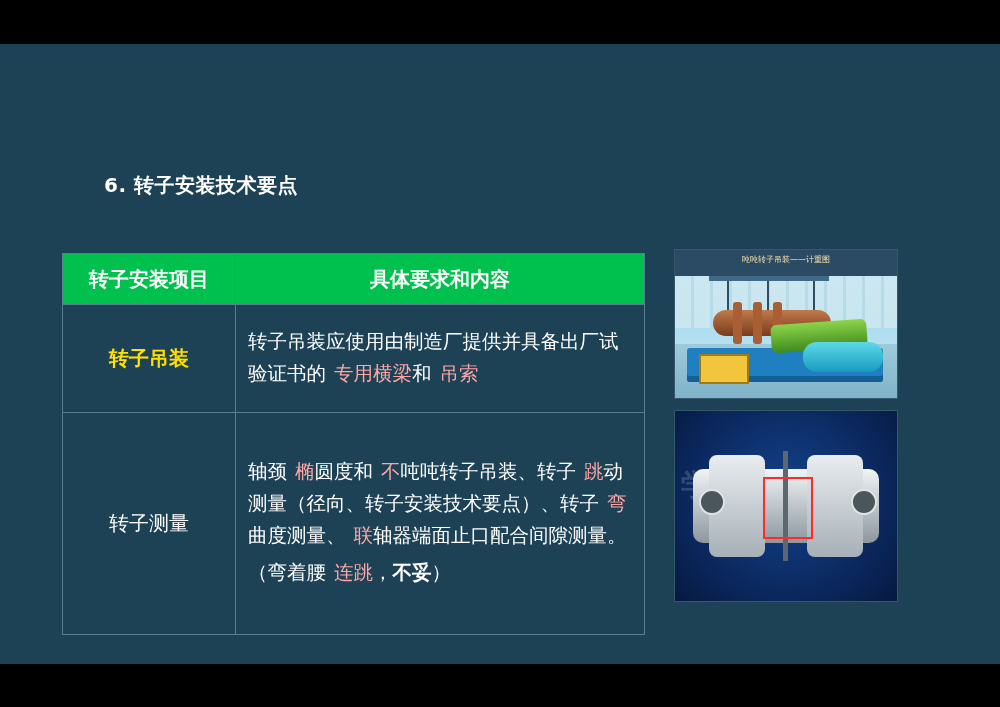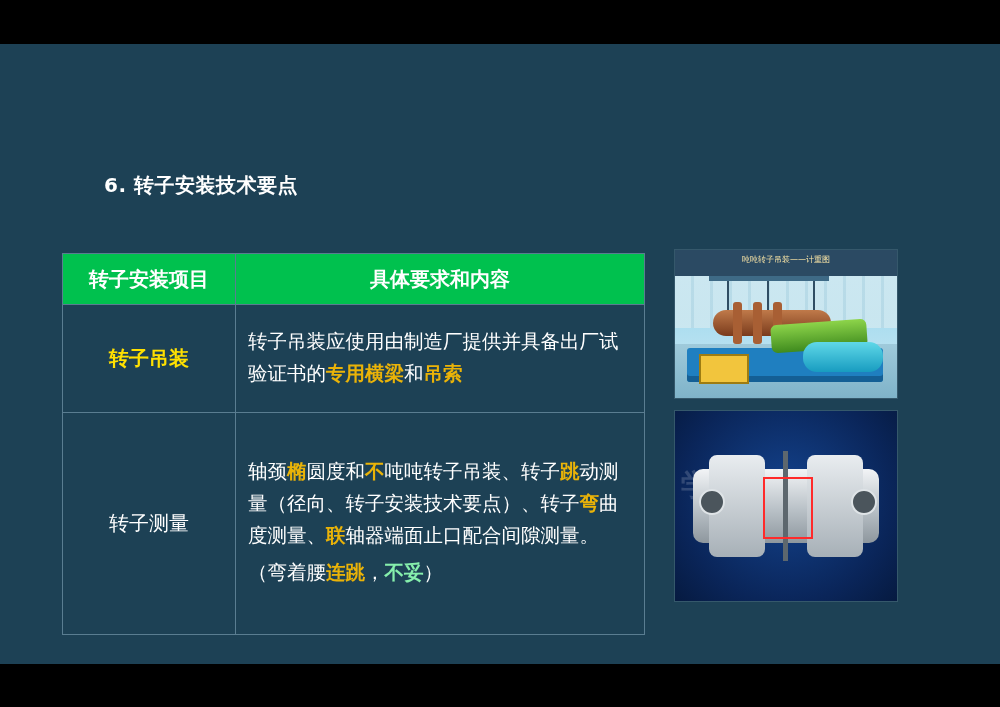--- a/index.html
+++ b/index.html
@@ -16,22 +16,22 @@
 
   table.maintable{position:absolute;left:62px;top:209px;width:583px;border-collapse:collapse;}
   table.maintable td,table.maintable th{border:1px solid #5a7d91;vertical-align:middle;}
   .hdr{background:#00c14e;color:#ffffff;font-size:20px;font-weight:bold;text-align:center;height:48px;}
   .hdr.c1{width:170px;}
   .col1{width:170px;text-align:center;font-size:20px;color:#ffffff;}
   .col2{padding:10px 12px 12px 12px;color:#ffffff;font-size:19.5px;line-height:1.62;}
   .r1 .col1 b{color:#ffe000;font-size:20px;}
   .rowA{height:108px;}
   .rowB{height:222px;}
-  .col2 .red{color:#eab308;font-weight:bold;}
-  .col2 .yel{color:#86efac;font-weight:bold;}
+  .col2 .red{color:#fca5a5;font-weight:normal;padding-left:8px;}
+  .col2 .yel{color:#ffffff;font-weight:bold;}
   .col2 .wb{font-weight:normal;}
   .col2 .tail{display:block;margin-top:6px;}
 
   .pic{position:absolute;left:674px;border:1px solid #35586b;overflow:hidden;}
   .pic.one{top:205px;width:222px;height:148px;background:#737373;}
   .pic.two{top:366px;width:222px;height:190px;background:#0b2d66;}
 
   
   .p1-sky{position:absolute;left:0;top:0;width:100%;height:100%;background:linear-gradient(#bfe6f5 0%,#a8dcef 45%,#cfe9f3 100%);}
   .p1-roof{position:absolute;left:0;top:0;width:100%;height:26px;background:#2b4a63;}

